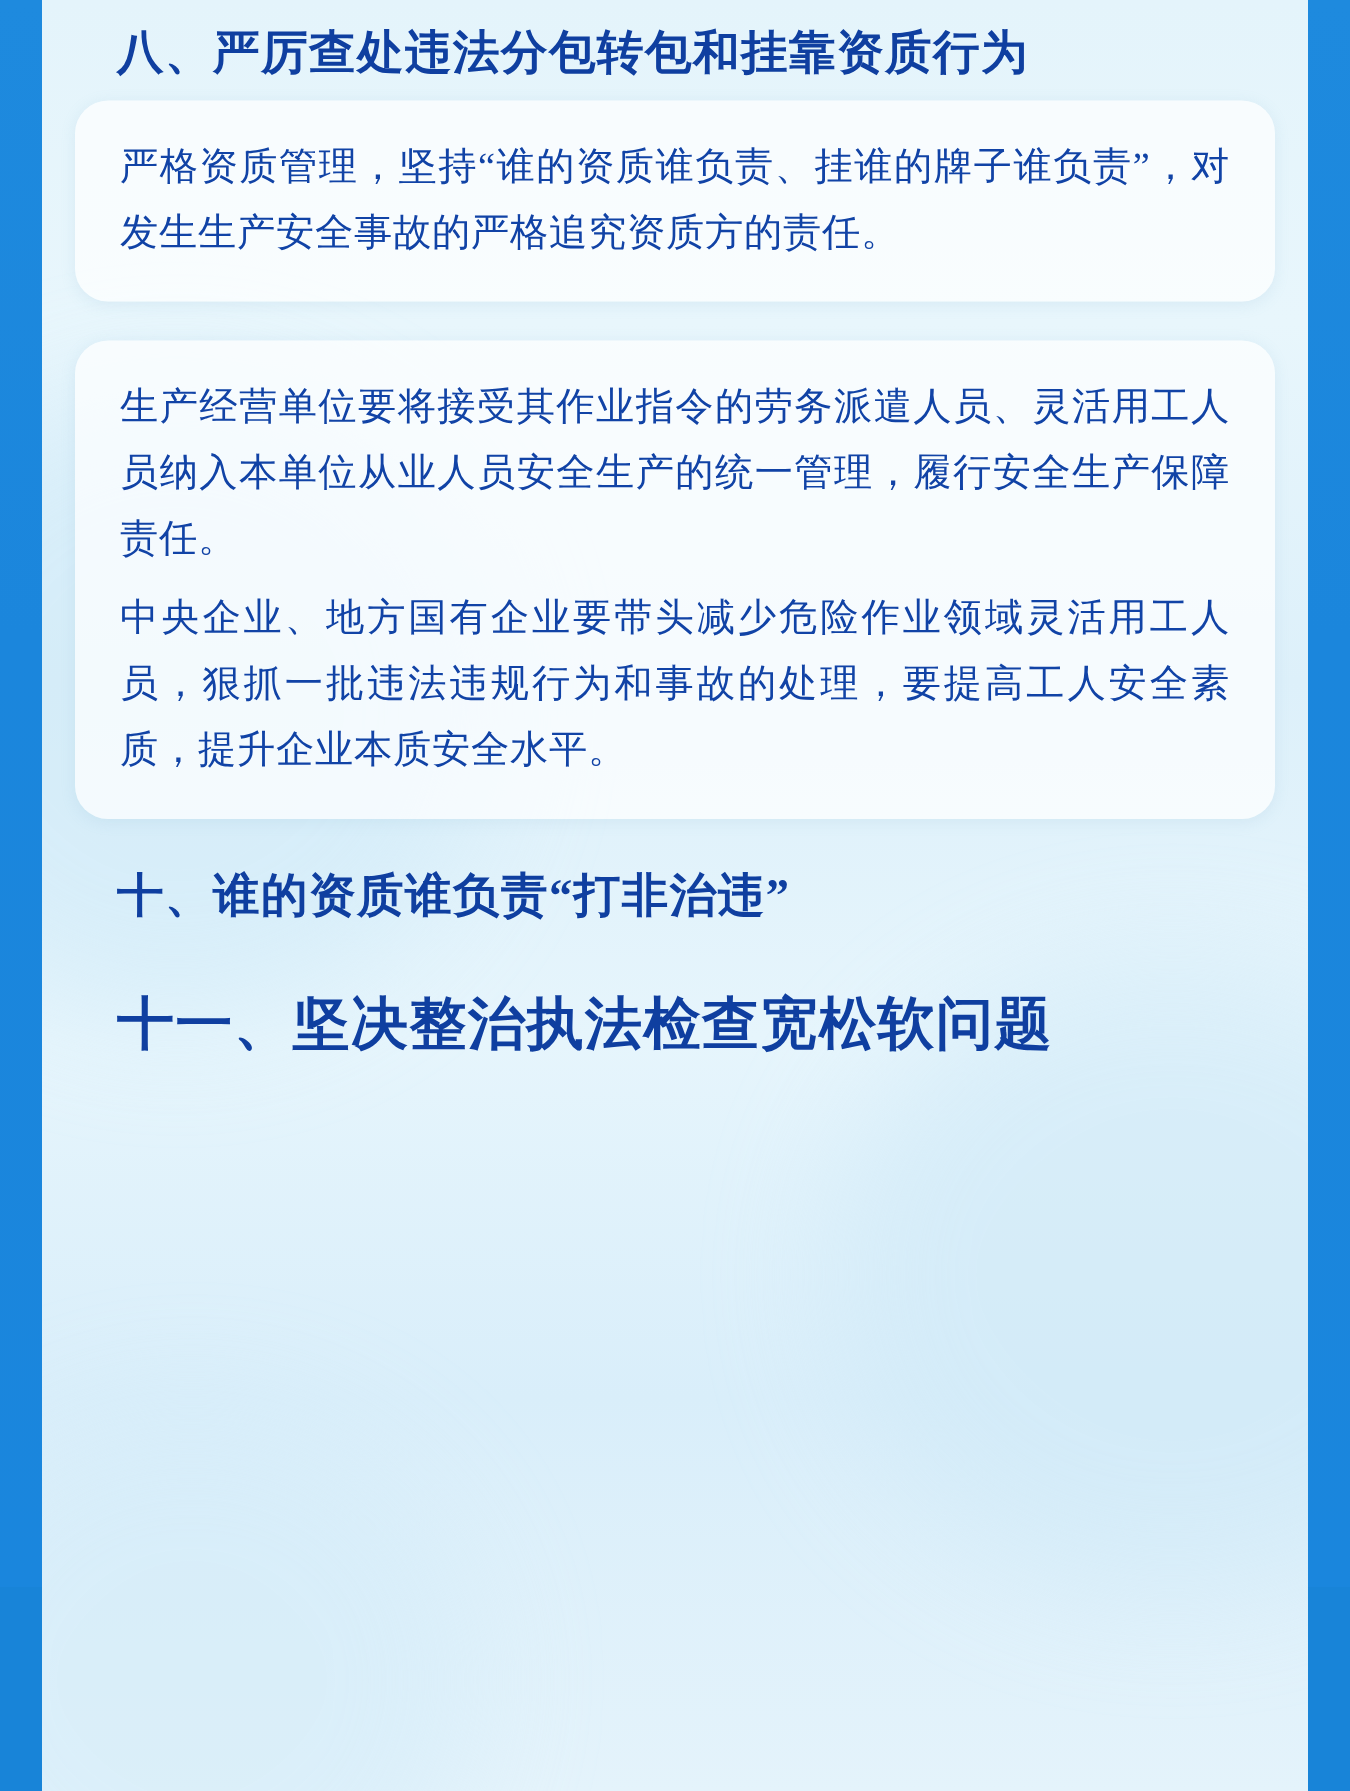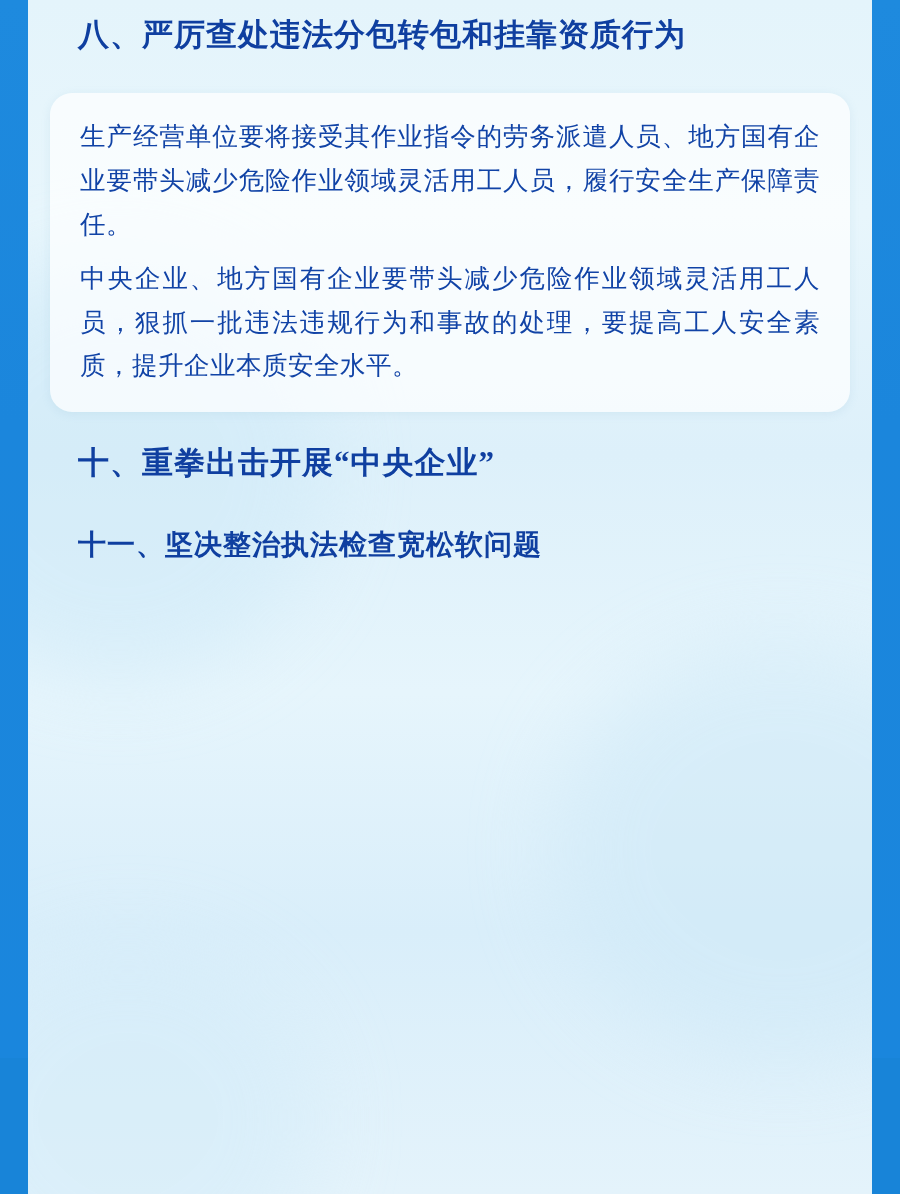--- a/index.html
+++ b/index.html
@@ -65,21 +65,21 @@
     font-family: "Liberation Serif", "DejaVu Serif", serif;
     font-weight: 700;
     color: #0f3fa0;
     font-size: 31px;
     letter-spacing: 1px;
     line-height: 1.2;
     padding: 6px 0 14px 28px;
     white-space: nowrap;
   }
   .heading.small {
-    font-size: 28px;
+    font-size: 38px;
   }
 
   .card {
     background: rgba(255,255,255,0.72);
     border-radius: 22px;
     padding: 22px 30px 24px 30px;
     box-shadow: 0 2px 10px rgba(120, 170, 200, 0.14);
   }
 
   .para {
@@ -104,31 +104,34 @@
     <div class="wash wash-a"></div>
     <div class="wash wash-b"></div>
     <div class="wash wash-c"></div>
 
     <div class="content">
 
       <div class="spacer-top"></div>
 
       <div class="section">
         <div class="heading">八、严厉查处违法分包转包和挂靠资质行为</div>
+        <div class="card">
+          <p class="para">严格资质管理，坚持“谁的资质谁负责、挂谁的牌子谁负责”，对发生生产安全事故的严格追究资质方的责任。</p>
+        </div>
       </div>
 
       <div class="section">
         <div class="card">
-          <p class="para">生产经营单位要将接受其作业指令的劳务派遣人员、地方国有企业要带头减少危险作业领域灵活用工人员，履行安全生产保障责任。</p>
+          <p class="para">生产经营单位要将接受其作业指令的劳务派遣人员、灵活用工人员纳入本单位从业人员安全生产的统一管理，履行安全生产保障责任。</p>
           <p class="para">中央企业、地方国有企业要带头减少危险作业领域灵活用工人员，狠抓一批违法违规行为和事故的处理，要提高工人安全素质，提升企业本质安全水平。</p>
         </div>
       </div>
 
       <div class="section">
-        <div class="heading">十、重拳出击开展“中央企业”</div>
+        <div class="heading">十、谁的资质谁负责“打非治违”</div>
       </div>
 
       <div class="section">
         <div class="heading small">十一、坚决整治执法检查宽松软问题</div>
       </div>
 
     </div>
   </div>
 </div>
 

